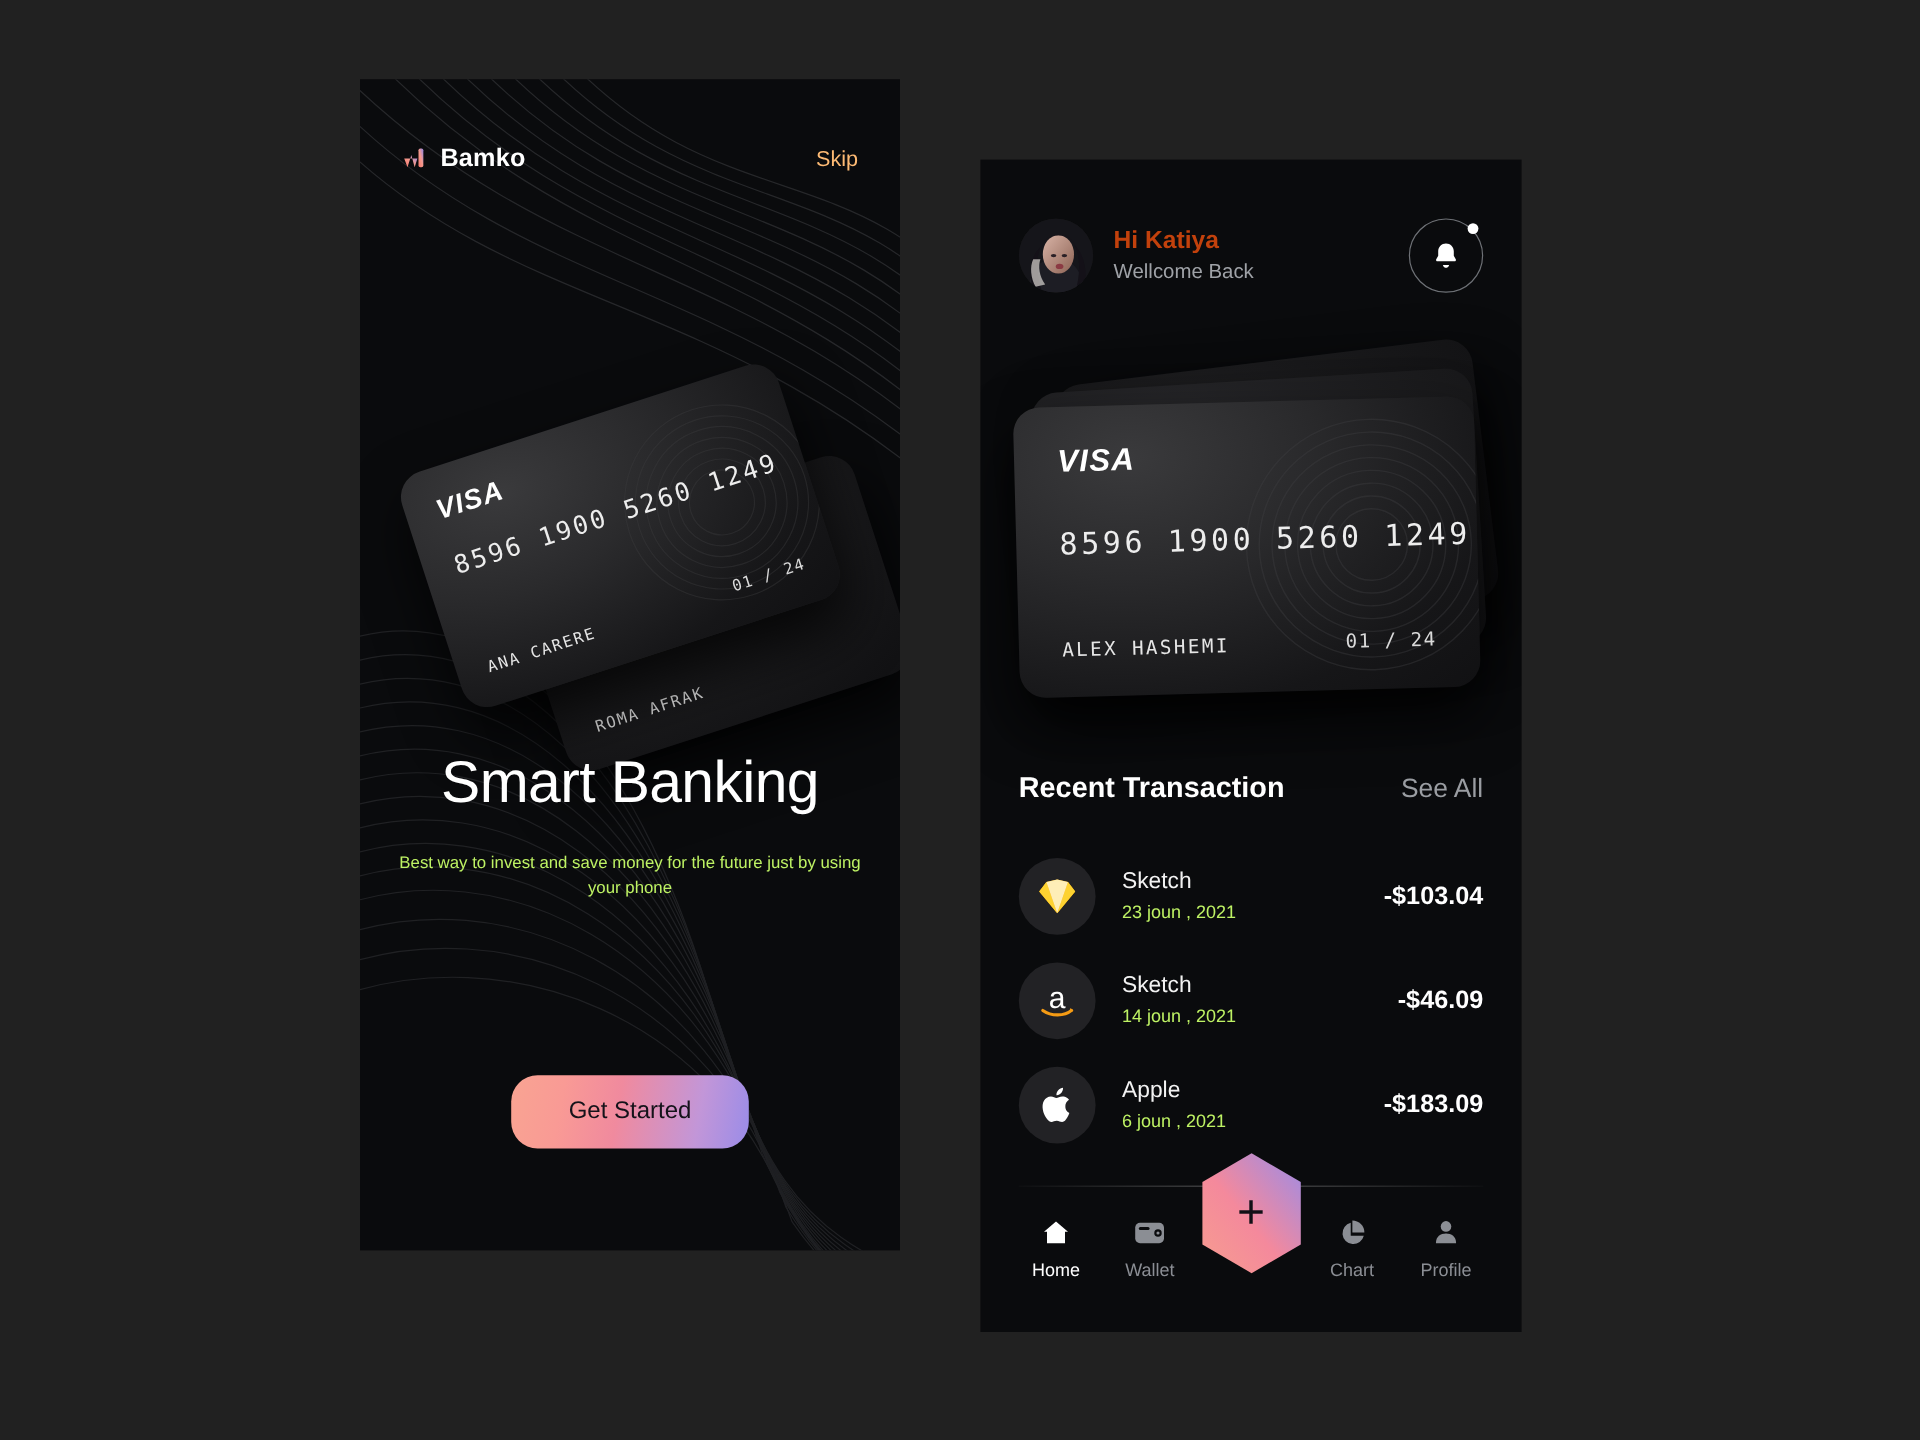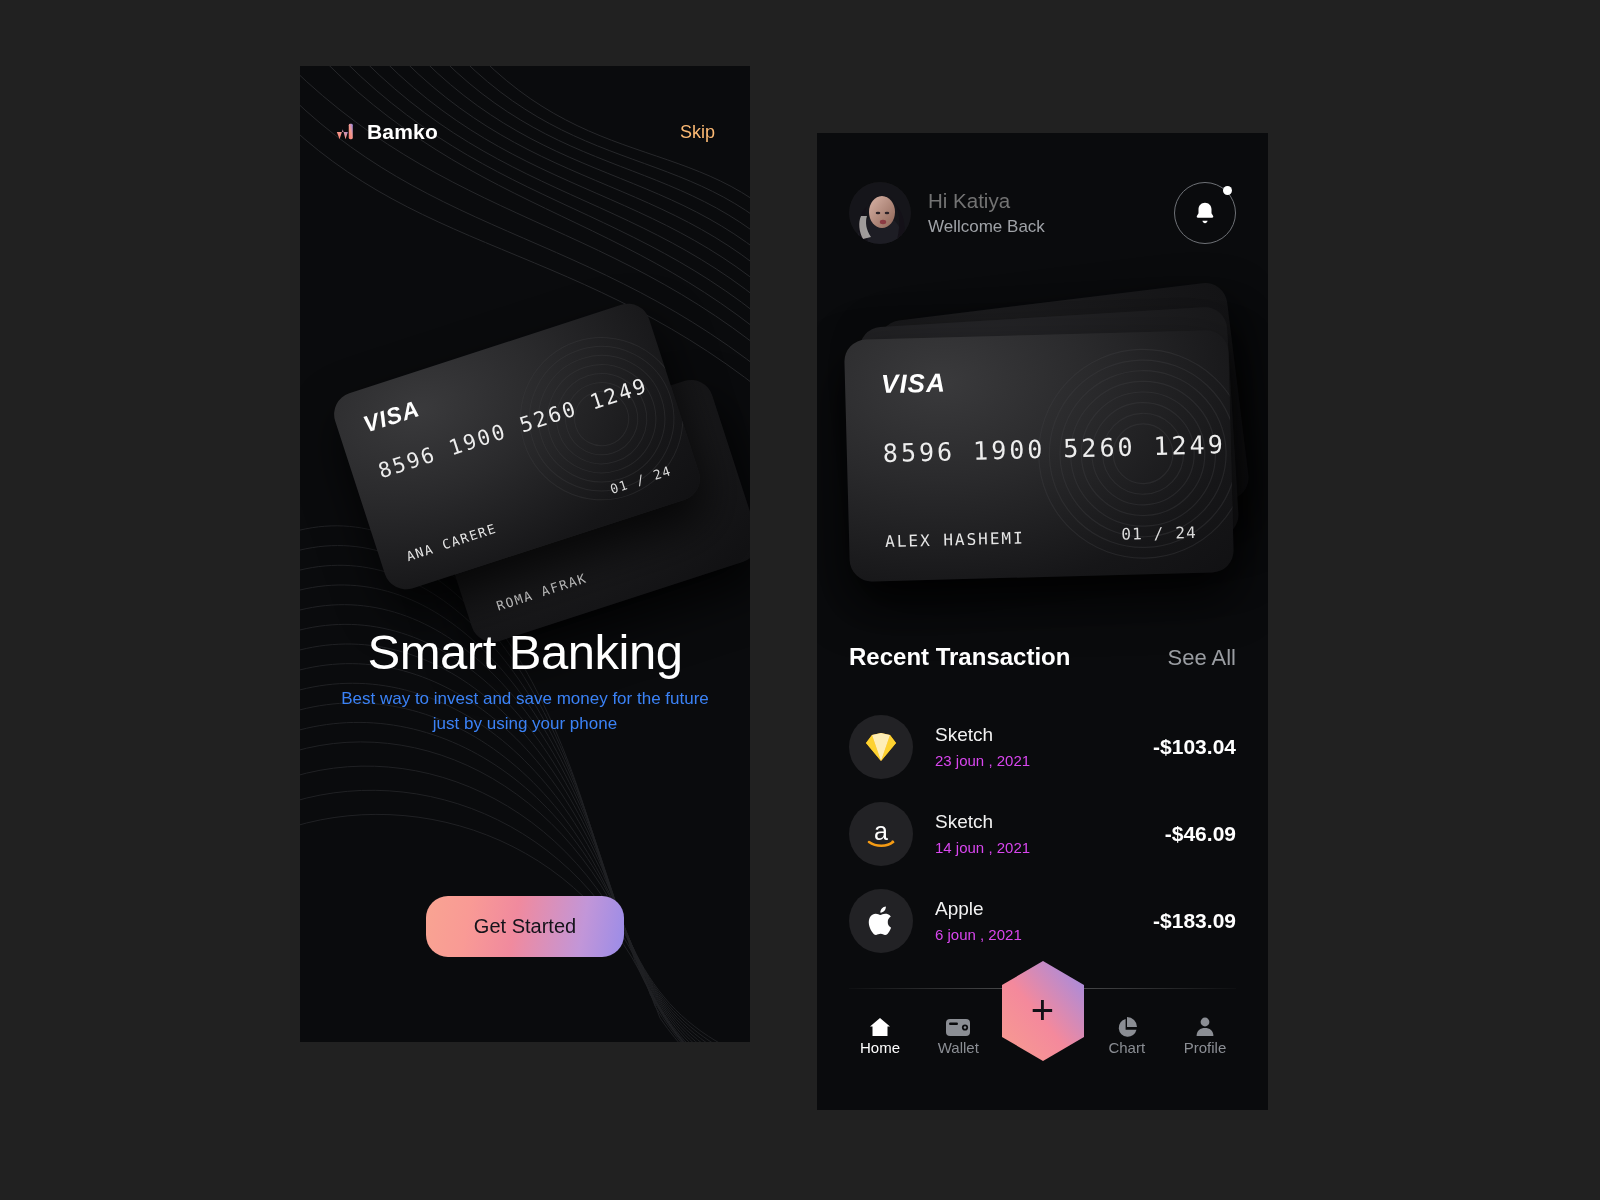--- a/index.html
+++ b/index.html
@@ -86,41 +86,41 @@
   }
   .ob-card-back .cc-holder { bottom:26px; left:30px; color:#d8d8d8; }
 
   
   .ob-copy { position:absolute; left:0; right:0; top:560px; text-align:center; z-index:5; padding:0 26px; }
   .ob-title {
     color:#fff; font-size:49px; font-weight:normal;
     letter-spacing:-.5px; line-height:1.1;
   }
   .ob-sub {
-    margin-top:6px; color:#3b82f6; font-size:17px; line-height:1.5;
+    margin-top:28px; color:#bef264; font-size:14px; line-height:1.5;
   }
   .ob-cta-wrap { position:absolute; left:0; right:0; top:830px; text-align:center; z-index:5; }
   .cta-btn {
     display:inline-block; padding:19px 48px; border:none; border-radius:22px;
     font-size:20px; color:#14131a; cursor:pointer;
     font-family:"Liberation Sans", sans-serif;
     background:linear-gradient(100deg,#f9a492 0%,#f99a95 22%,#f08a9e 45%,#c296d8 78%,#9a8ce8 100%);
   }
 
   
   .hm-header {
     position:absolute; top:45px; left:32px; right:32px; height:70px;
     display:flex; align-items:center; justify-content:space-between; z-index:6;
   }
   .user-block { display:flex; align-items:center; gap:17px; }
   .avatar {
     width:62px; height:62px; border-radius:50%; overflow:hidden; flex:none;
     background:#161616; position:relative;
   }
-  .greet-name { color:#737373; font-size:20.5px; font-weight:normal; }
+  .greet-name { color:#c2410c; font-size:20.5px; font-weight:bold; }
   .greet-sub { color:#9fa2a7; font-size:17px; margin-top:4px; }
 
   .bell-wrap {
     width:62px; height:62px; border-radius:50%;
     border:1.6px solid #6e7176;
     display:flex; align-items:center; justify-content:center;
     position:relative; cursor:pointer; background:none;
   }
   .bell-dot {
     position:absolute; right:3px; top:3px;
@@ -158,35 +158,35 @@
                font-family:"Liberation Sans", sans-serif; }
 
   .tx-list { position:absolute; left:32px; right:32px; top:570px; z-index:6; }
   .tx-row { display:flex; align-items:center; height:87px; cursor:pointer; }
   .tx-icon {
     width:64px; height:64px; border-radius:50%; background:#222225;
     display:flex; align-items:center; justify-content:center; flex:none;
   }
   .tx-meta { margin-left:22px; flex:1; }
   .tx-name { color:#f2f2f2; font-size:19px; }
-  .tx-date { color:#d946ef; font-size:15px; margin-top:6px; }
+  .tx-date { color:#bef264; font-size:15px; margin-top:6px; }
   .tx-amt { color:#fff; font-size:21px; font-weight:bold; white-space:nowrap; }
 
   
   .nav-rule {
     position:absolute; left:32px; right:32px; top:855px; height:1px;
     background:linear-gradient(90deg,rgba(255,255,255,.02),rgba(255,255,255,.30),rgba(255,255,255,.02));
     z-index:6;
   }
   .bottom-nav {
     position:absolute; left:24px; right:24px; top:868px; height:92px;
     display:flex; align-items:flex-start; justify-content:space-between; z-index:7;
   }
   .nav-item {
-    width:78px; display:flex; flex-direction:column; align-items:center; gap:0;
+    width:78px; display:flex; flex-direction:column; align-items:center; gap:11px;
     cursor:pointer; padding-top:14px;
   }
   .nav-label { font-size:15px; color:#8b8e94; }
   .nav-item.active .nav-label { color:#fff; }
   .nav-spacer { width:90px; }
 
   .fab {
     position:absolute; left:50%; top:826px; transform:translateX(-50%);
     width:92px; height:104px; z-index:9; cursor:pointer;
     display:flex; align-items:center; justify-content:center;

